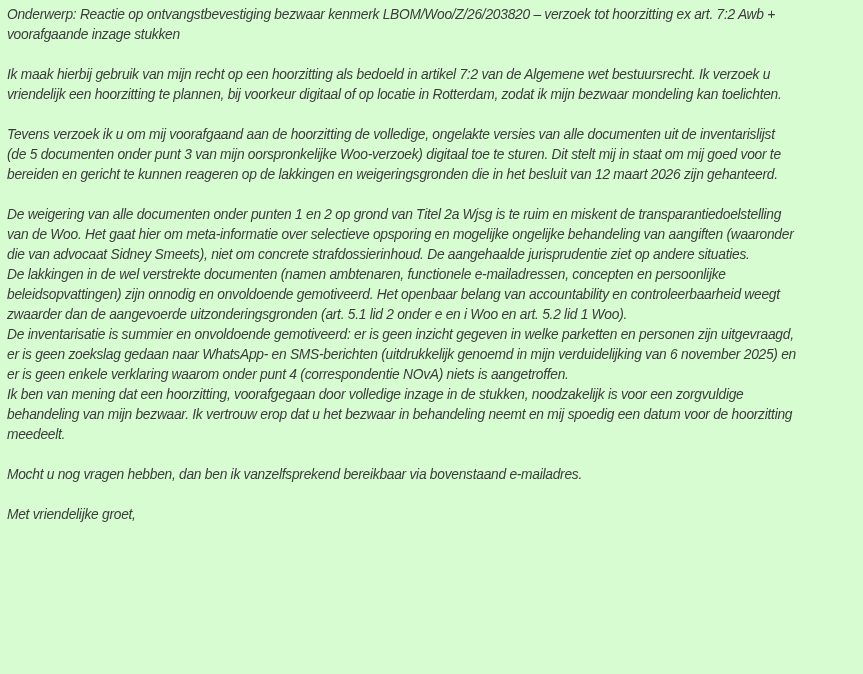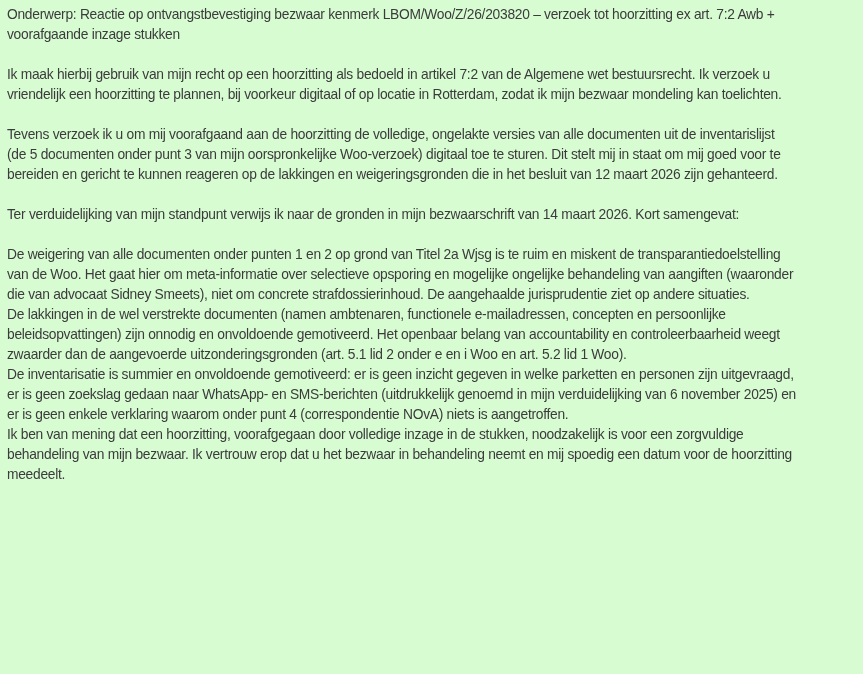--- a/index.html
+++ b/index.html
@@ -31,44 +31,47 @@
   .line {
     height: 20px;
     white-space: nowrap;
     transform: scaleX(0.92);
     transform-origin: 0 50%;
   }
 </style>
 </head>
 <body style="background: rgb(215, 252, 210);">
 
-<div class="doc" id="doc-root" style="color: rgb(59, 59, 59);">
+<div class="doc" id="doc-root" style="color: rgb(59, 59, 59); font-style: italic;">
     <div class="paragraph">
       <div class="line">Onderwerp: Reactie op ontvangstbevestiging bezwaar kenmerk LBOM/Woo/Z/26/203820 – verzoek tot hoorzitting ex art. 7:2 Awb +</div>
       <div class="line">voorafgaande inzage stukken</div>
     </div>
     <div class="paragraph">
       <div class="line">Ik maak hierbij gebruik van mijn recht op een hoorzitting als bedoeld in artikel 7:2 van de Algemene wet bestuursrecht. Ik verzoek u</div>
       <div class="line">vriendelijk een hoorzitting te plannen, bij voorkeur digitaal of op locatie in Rotterdam, zodat ik mijn bezwaar mondeling kan toelichten.</div>
     </div>
     <div class="paragraph">
       <div class="line">Tevens verzoek ik u om mij voorafgaand aan de hoorzitting de volledige, ongelakte versies van alle documenten uit de inventarislijst</div>
       <div class="line">(de 5 documenten onder punt 3 van mijn oorspronkelijke Woo-verzoek) digitaal toe te sturen. Dit stelt mij in staat om mij goed voor te</div>
       <div class="line">bereiden en gericht te kunnen reageren op de lakkingen en weigeringsgronden die in het besluit van 12 maart 2026 zijn gehanteerd.</div>
-    </div>
-    <div class="paragraph">
-      <div class="line">Ter verduidelijking van mijn standpunt verwijs ik naar de gronden in mijn bezwaarschrift van 14 maart 2026. Kort samengevat:</div>
     </div>
     <div class="paragraph">
       <div class="line">De weigering van alle documenten onder punten 1 en 2 op grond van Titel 2a Wjsg is te ruim en miskent de transparantiedoelstelling</div>
       <div class="line">van de Woo. Het gaat hier om meta-informatie over selectieve opsporing en mogelijke ongelijke behandeling van aangiften (waaronder</div>
       <div class="line">die van advocaat Sidney Smeets), niet om concrete strafdossierinhoud. De aangehaalde jurisprudentie ziet op andere situaties.</div>
       <div class="line">De lakkingen in de wel verstrekte documenten (namen ambtenaren, functionele e-mailadressen, concepten en persoonlijke</div>
       <div class="line">beleidsopvattingen) zijn onnodig en onvoldoende gemotiveerd. Het openbaar belang van accountability en controleerbaarheid weegt</div>
       <div class="line">zwaarder dan de aangevoerde uitzonderingsgronden (art. 5.1 lid 2 onder e en i Woo en art. 5.2 lid 1 Woo).</div>
       <div class="line">De inventarisatie is summier en onvoldoende gemotiveerd: er is geen inzicht gegeven in welke parketten en personen zijn uitgevraagd,</div>
       <div class="line">er is geen zoekslag gedaan naar WhatsApp- en SMS-berichten (uitdrukkelijk genoemd in mijn verduidelijking van 6 november 2025) en</div>
       <div class="line">er is geen enkele verklaring waarom onder punt 4 (correspondentie NOvA) niets is aangetroffen.</div>
       <div class="line">Ik ben van mening dat een hoorzitting, voorafgegaan door volledige inzage in de stukken, noodzakelijk is voor een zorgvuldige</div>
       <div class="line">behandeling van mijn bezwaar. Ik vertrouw erop dat u het bezwaar in behandeling neemt en mij spoedig een datum voor de hoorzitting</div>
       <div class="line">meedeelt.</div>
     </div>
+    <div class="paragraph">
+      <div class="line">Mocht u nog vragen hebben, dan ben ik vanzelfsprekend bereikbaar via bovenstaand e-mailadres.</div>
+    </div>
+    <div class="paragraph">
+      <div class="line">Met vriendelijke groet,</div>
+    </div>
   </div>
 
 </body></html>

